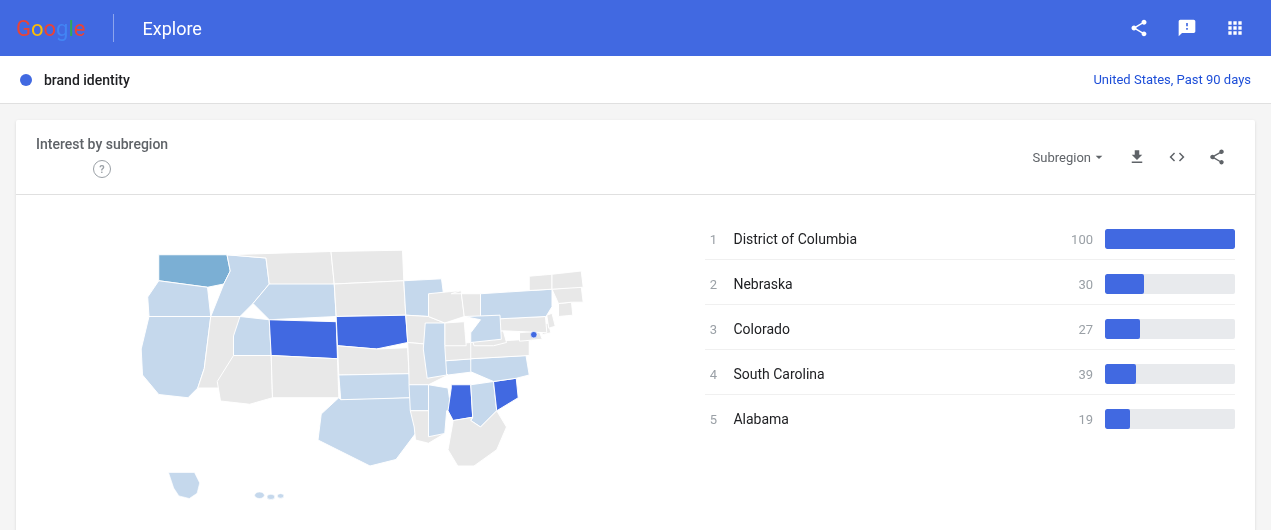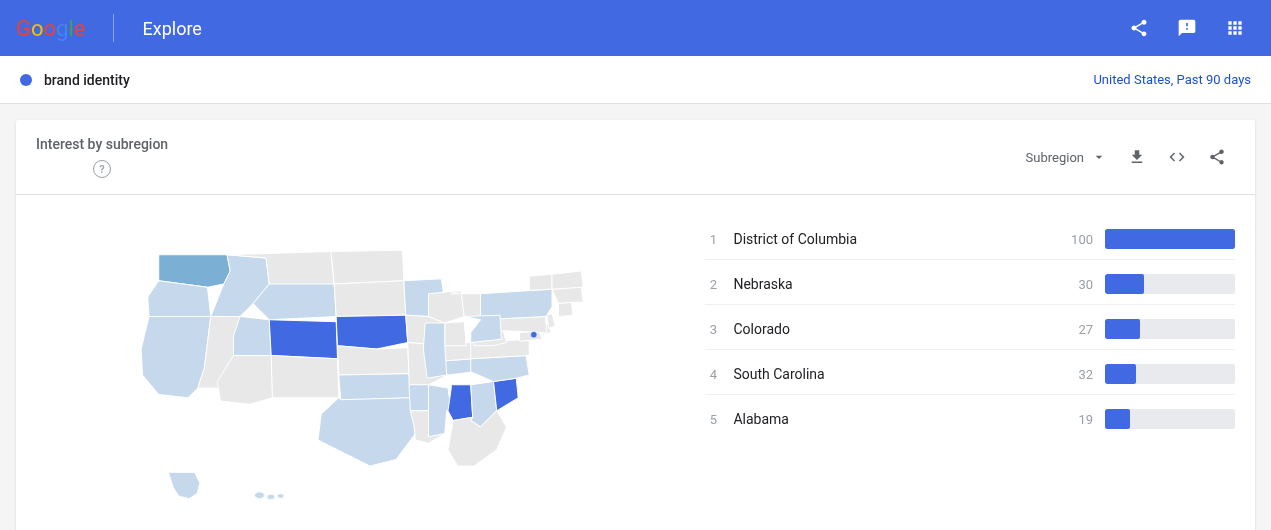--- a/index.html
+++ b/index.html
@@ -131,21 +131,21 @@
     }
     .card-header-spacer { flex: 1; }
     .card-controls {
       display: flex;
       align-items: center;
       gap: 4px;
     }
     .subregion-dropdown {
       display: flex;
       align-items: center;
-      gap: 7px;
+      gap: 0;
       font-size: 13px;
       color: #5f6368;
       cursor: pointer;
       padding: 6px 8px;
       border-radius: 4px;
     }
     .icon-btn {
       width: 36px;
       height: 36px;
       display: flex;
@@ -443,21 +443,21 @@
           <span class="rank-name">Colorado</span>
           <span class="rank-score">27</span>
           <div class="bar-container">
             <div class="bar-fill" style="width: 27%;"></div>
           </div>
         </div>
 
         <div class="ranking-row">
           <span class="rank-num">4</span>
           <span class="rank-name">South Carolina</span>
-          <span class="rank-score">32</span>
+          <span class="rank-score">39</span>
           <div class="bar-container">
             <div class="bar-fill" style="width: 24%;"></div>
           </div>
         </div>
 
         <div class="ranking-row">
           <span class="rank-num">5</span>
           <span class="rank-name">Alabama</span>
           <span class="rank-score">19</span>
           <div class="bar-container">

